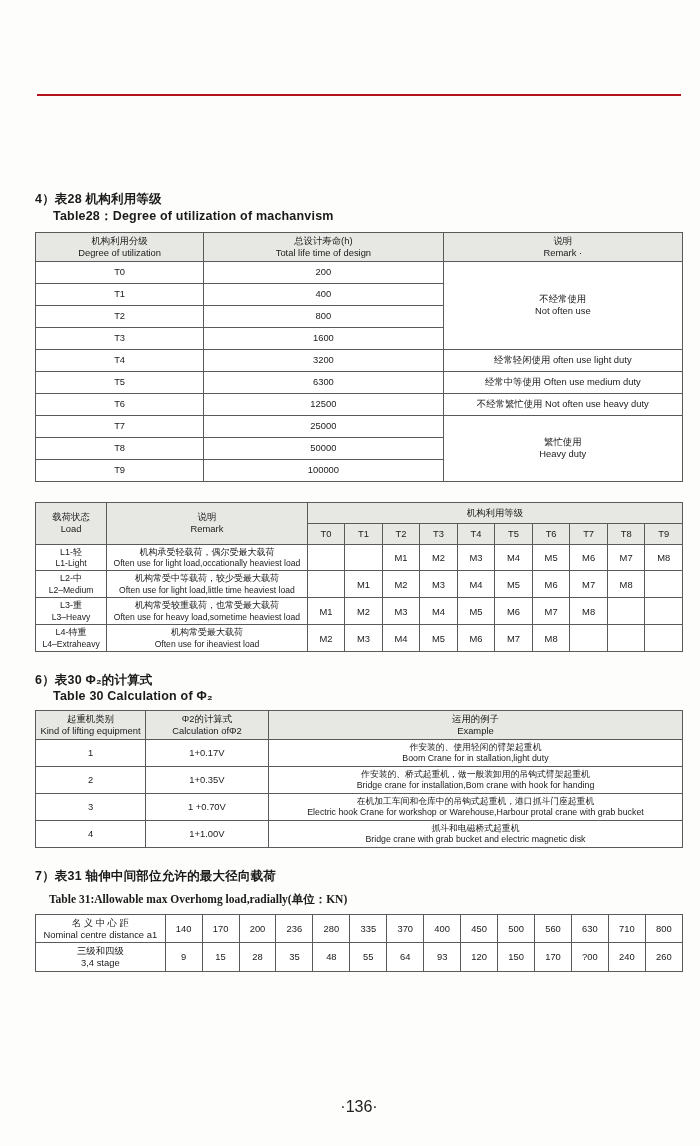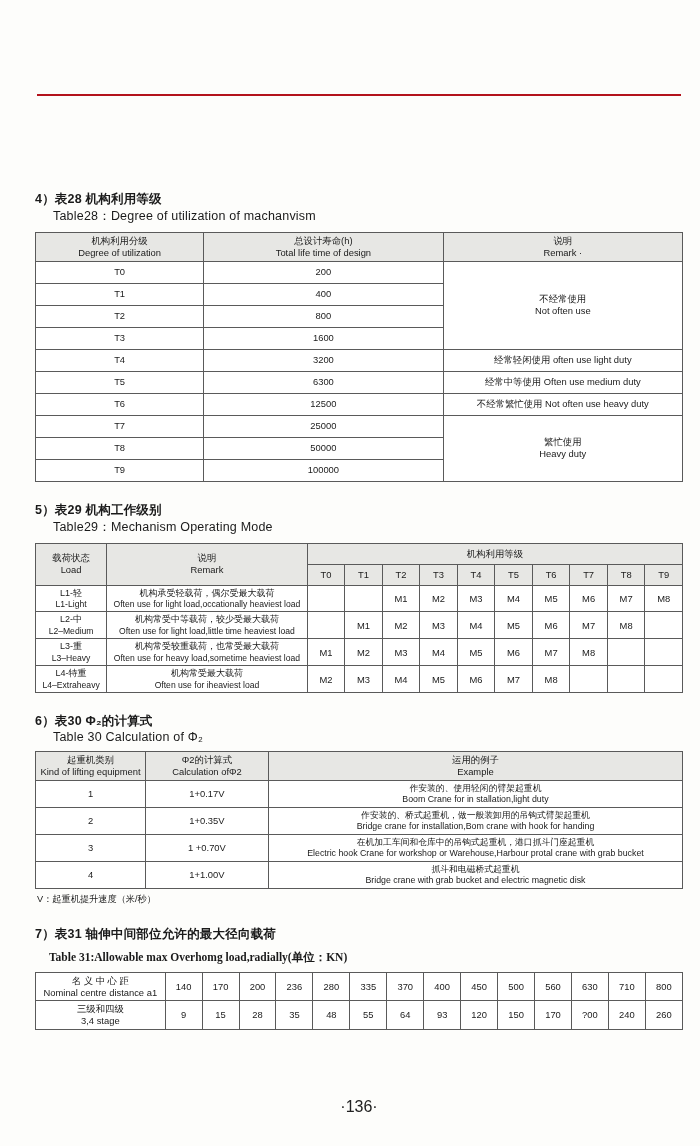--- a/index.html
+++ b/index.html
@@ -19,21 +19,21 @@
     position:absolute;left:28px;top:88px;width:644px;height:2px;
     background:#b3121b;
   }
   .content{
     position:absolute;left:26px;top:185px;width:648px;
   }
   h2.sec{
     font-size:12.5px;font-weight:bold;margin:0 0 7px 0;
     letter-spacing:.2px;
   }
-  h2.sec .en{ margin-left:18px; font-weight:normal;}
+  h2.sec .en{ margin-left:18px; font-weight:bold;}
   .sec-block{ margin-bottom:20px; }
 
   table.doc{
     border-collapse:collapse;width:100%;
     table-layout:fixed;
     background:#fff;
   }
   table.doc td, table.doc th{
     border:1px solid #5a5a5a;
     font-size:9.4px;
@@ -167,23 +167,20 @@
           </tr>
           <tr>
             <td>T9</td>
             <td>100000</td>
           </tr>
         </tbody>
       </table>
     </div>
 
     <div class="sec-block">
-      <h2 class="sec">
-        <span>5）表29 机构工作级别</span><span class="en">Table29：Mechanism Operating Mode</span>
-      </h2>
 
       <table class="doc t29">
         <colgroup>
           <col style="width:11%">
             <col style="width:31%">
           <col style="width:5.8%">
             <col style="width:5.8%">
             <col style="width:5.8%">
             <col style="width:5.8%">
             <col style="width:5.8%">
@@ -360,21 +357,20 @@
             <td>4</td>
             <td>1+1.00V</td>
             <td class="ex">
               <span class="cn">抓斗和电磁桥式起重机</span>
               <span class="en">Bridge crane with grab bucket and electric magnetic disk</span>
             </td>
           </tr>
         </tbody>
       </table>
 
-      <div class="note">V：起重机提升速度（米/秒）</div>
     </div>
 
     <div class="sec-block">
       <h2 class="sec">
         <span>7）表31 轴伸中间部位允许的最大径向载荷</span>
       </h2>
       <h3 class="sub">Table 31:Allowable max Overhomg load,radially(单位：KN)</h3>
 
       <table class="doc t31">
         <colgroup>

